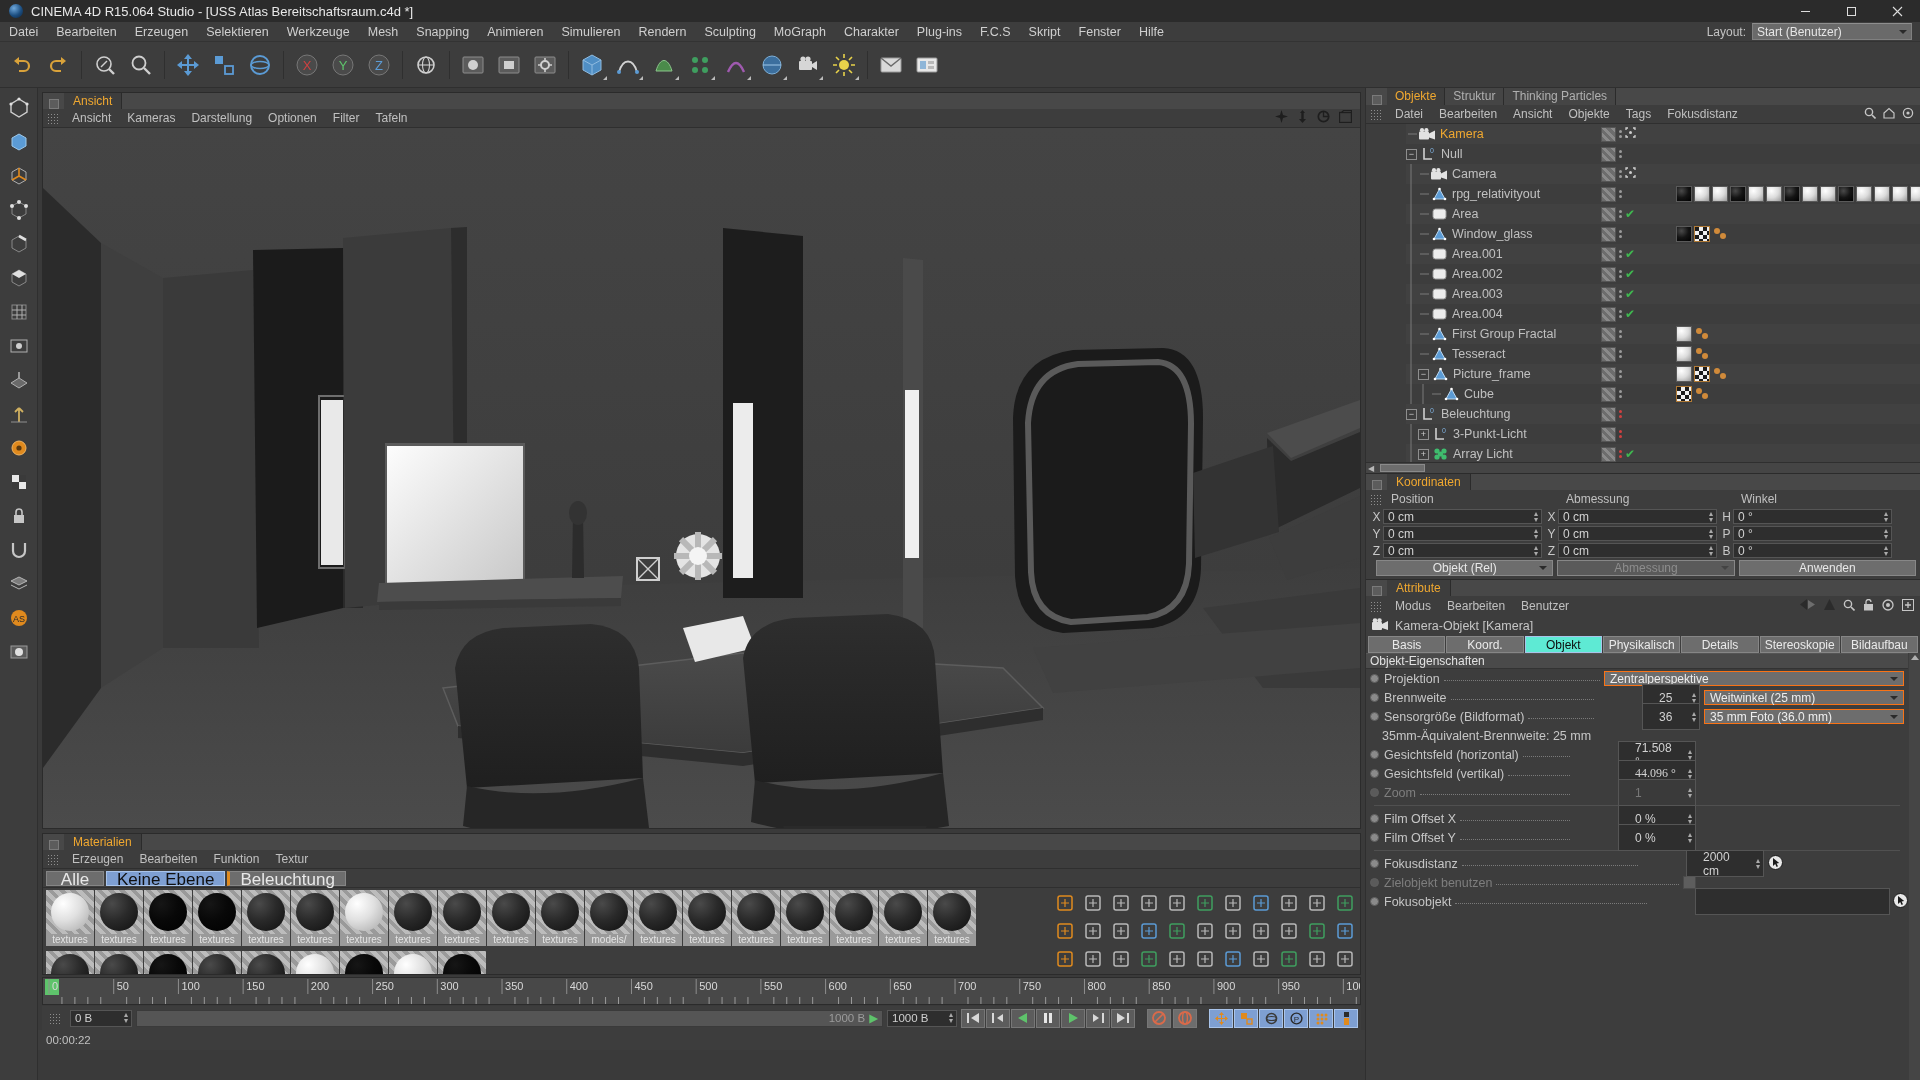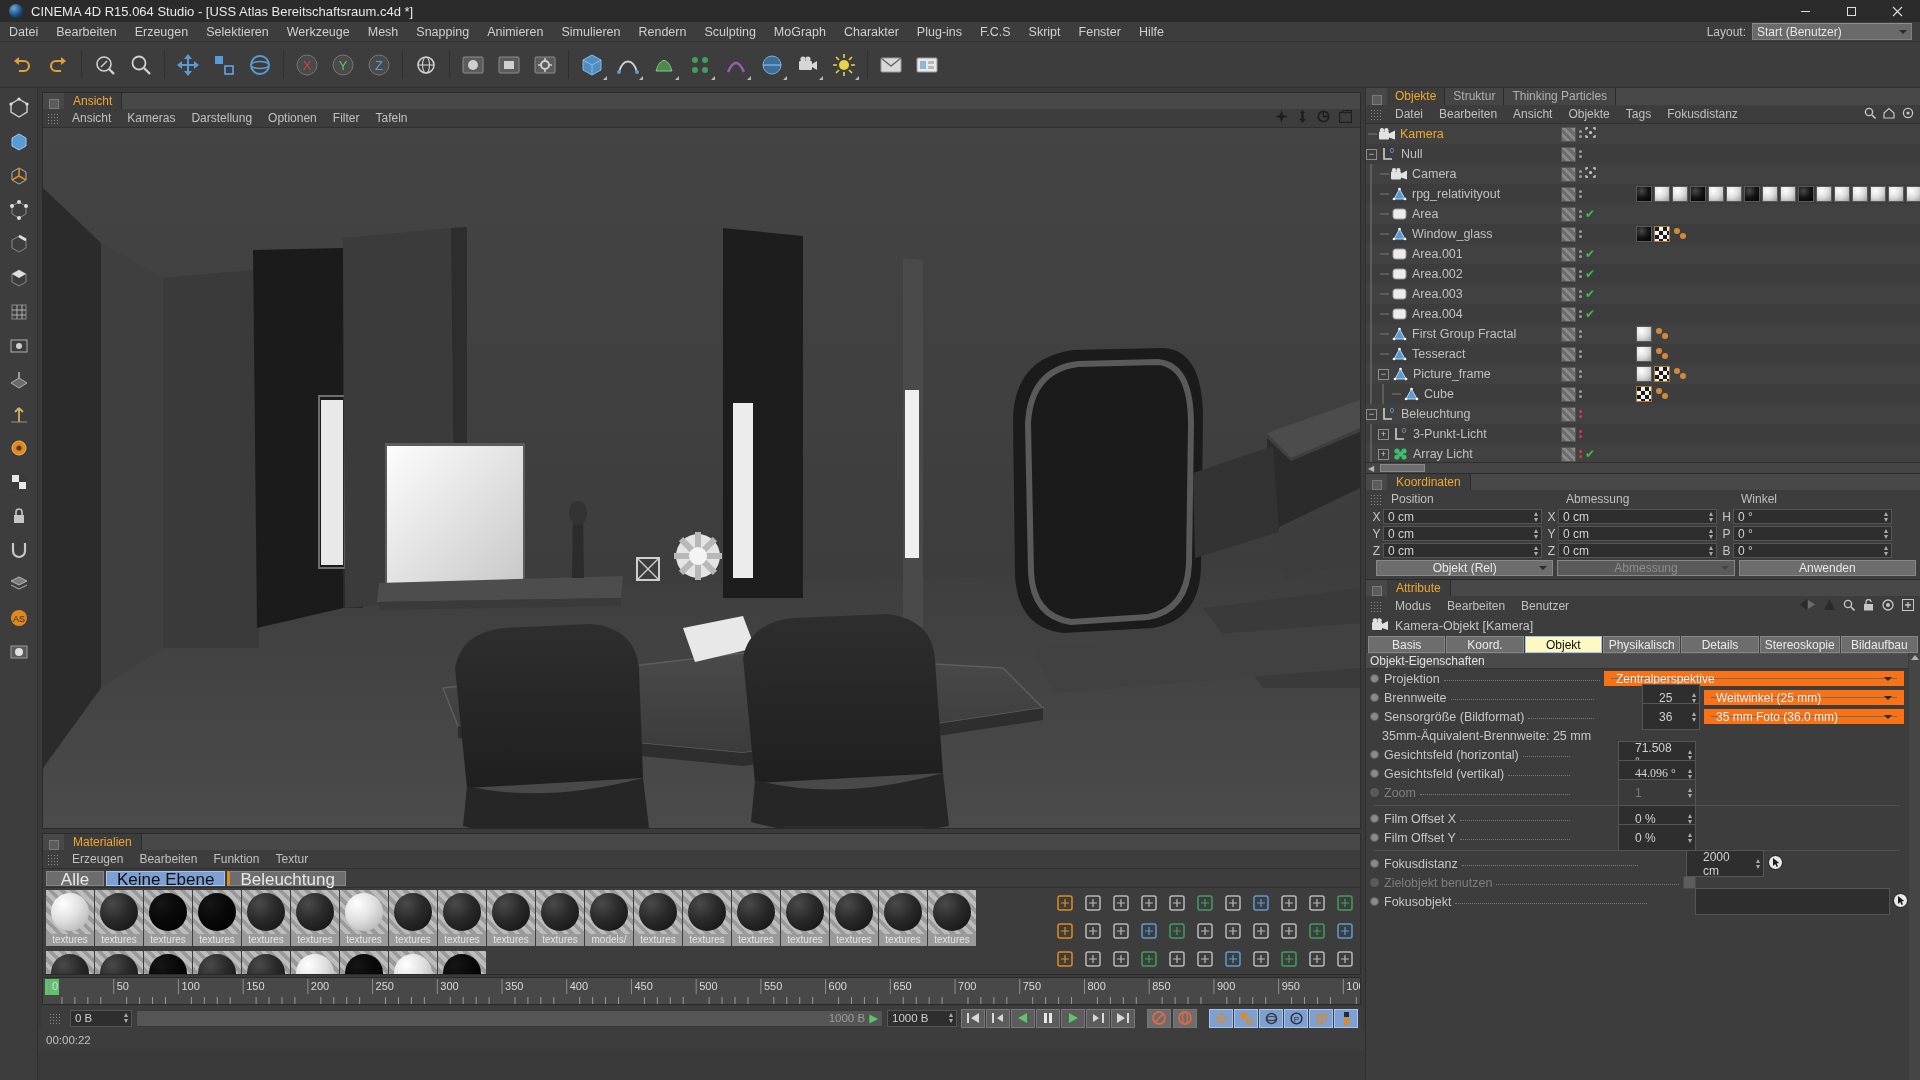--- a/index.html
+++ b/index.html
@@ -82,21 +82,21 @@
     display:flex;align-items:center;padding:0 4px;position:relative;}
   .spin{position:absolute;right:3px;top:50%;transform:translateY(-50%);font-size:8px;color:#aaa;line-height:6px;}
   #tlscroll{flex:1;height:17px;background:#555;border:1px solid #3a3a3a;display:flex;align-items:center;justify-content:flex-end;padding-right:4px;gap:4px;font-size:11.5px;color:#9b9b9b;}
   .tbar-btn{width:24px;height:19px;background:#5c5c5c;border:1px solid #777;display:flex;align-items:center;justify-content:center;}
   .tbar-btn.accent{background:#6d6d6d;}
   #statusbar{height:20px;background:#3d3d3d;display:flex;align-items:center;padding-left:8px;font-size:11.5px;color:#c0c0c0;text-align:right;}
   
   .omtabs{height:17px;background:#484848;display:flex;align-items:flex-end;}
   .omtab{height:17px;line-height:17px;padding:0 8px;font-size:12px;color:#b0b0b0;background:#454545;border-right:1px solid #2b2b2b;}
   .omtab.active{color:#f0a830;background:#3d3d3d;}
-  #objtree{flex:none;height:338px;background:#3d3d3d;position:relative;overflow:hidden;}
+  #objtree{flex:none;height:338px;background:#3d3d3d;position:relative;overflow:hidden;margin-left:40px;}
   .orow{height:20px;display:flex;align-items:center;position:relative;font-size:12.5px;color:#c0c0c0;}
   .orow:nth-child(odd){background:#414141;}
   .orow.sel .onm{color:#f0a830;}
   .otree{width:auto;display:flex;align-items:center;height:20px;}
   .oind{width:12px;height:20px;position:relative;}
   .oexp{width:11px;height:11px;border:1px solid #8e8e8e;background:#3d3d3d;color:#ccc;font-size:9px;
     line-height:9px;text-align:center;margin-right:2px;flex:none;}
   .oicon{width:18px;height:16px;display:flex;align-items:center;justify-content:center;margin-right:4px;flex:none;}
   .onm{white-space:nowrap;}
   .otags{position:absolute;left:195px;display:flex;align-items:center;gap:3px;height:20px;}
@@ -124,33 +124,33 @@
     display:flex;align-items:center;justify-content:center;position:relative;}
   .cbtn.disabled{color:#8d8d8d;background:#5a5a5a;}
   
   #attr{flex:1;background:#3d3d3d;border-top:1px solid #2b2b2b;display:flex;flex-direction:column;}
   .attrhead{height:20px;display:flex;align-items:center;font-size:12px;}
   .attrhead .mi{padding:0 8px;color:#c0c0c0;}
   .attrobj{height:20px;display:flex;align-items:center;gap:6px;padding-left:6px;font-size:12.5px;color:#c6c6c6;}
   .attrtabs{height:17px;display:flex;gap:1px;padding:0 2px;}
   .atab{flex:1;height:17px;line-height:17px;text-align:center;font-size:12px;background:#6d6d6d;
     border:1px solid #868686;color:#eaeaea;white-space:nowrap;padding:0 4px;}
-  .atab.sel{background:#fef9c3;border-color:#a9c4ea;color:#0d0d0d;}
+  .atab.sel{background:#5eead4;border-color:#a9c4ea;color:#0d0d0d;}
   .agroup{height:16px;background:#4a4a4a;font-size:12px;color:#e2e2e2;display:flex;align-items:center;padding-left:4px;
     border-top:1px solid #555;border-bottom:1px solid #333;}
   .arow{height:19px;display:flex;align-items:center;font-size:12.5px;padding-left:4px;}
   .arad{width:9px;height:9px;border-radius:50%;background:#8a8a8a;border:1px solid #5e5e5e;margin-right:5px;flex:none;}
   .arad.off{background:#5a5a5a;}
   .alab{color:#c6c6c6;white-space:nowrap;}
   .alab.dim{color:#7e7e7e;}
   .dotfill{flex:1;border-bottom:1px dotted #7a7a7a;margin:0 4px 4px 4px;height:9px;}
   .afield{height:27px;background:#2e2e2e;border:1px solid #555;color:#d2d2d2;font-size:12px;
     display:flex;align-items:center;padding:0 16px;position:relative;margin-left:44px;}
   .afield.dim{color:#787878;background:#3a3a3a;}
-  .acombo{height:15px;background:#6d6d6d;border:7px solid #f97316;color:#eeeeee;font-size:12px;
+  .acombo{height:15px;background:#6d6d6d;border:1px solid #f97316;color:#eeeeee;font-size:12px;
     display:flex;align-items:center;padding:0 5px;position:relative;}
   .acombo .arrow{position:absolute;right:5px;top:50%;transform:translateY(-50%);
     border-left:4px solid transparent;border-right:4px solid transparent;border-top:4px solid #2b2b2b;}
   .sep-line{height:1px;background:#505050;margin:3px 8px;}
   .ascroll{position:absolute;right:0;top:0;width:11px;bottom:0;background:#454545;}
 </style>
 </head>
 <body>
 
 <div id="titlebar">

